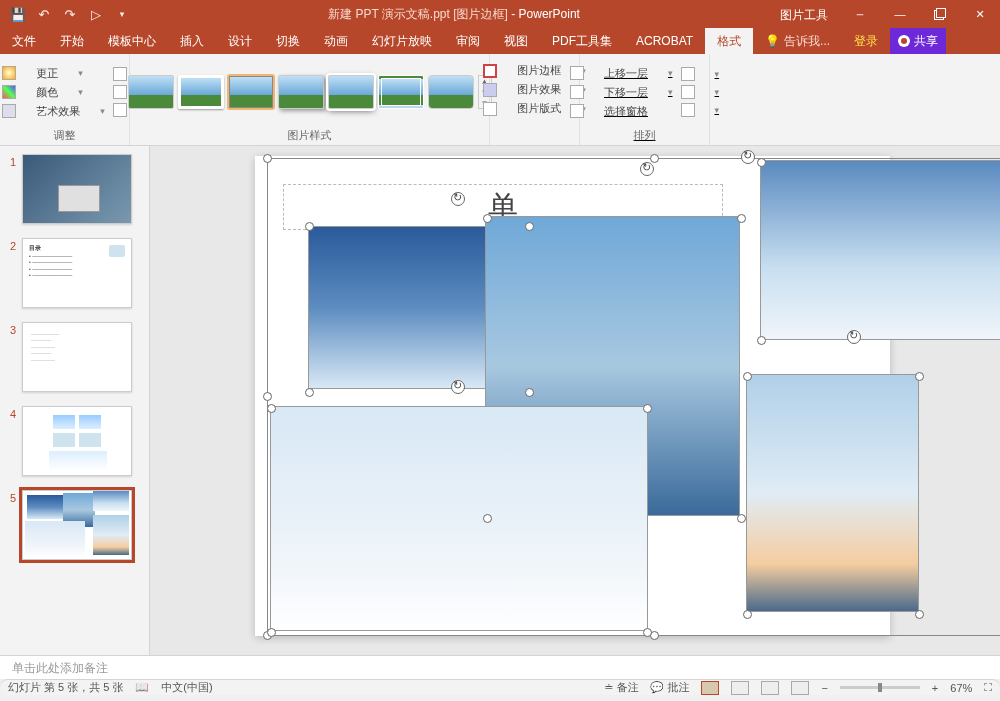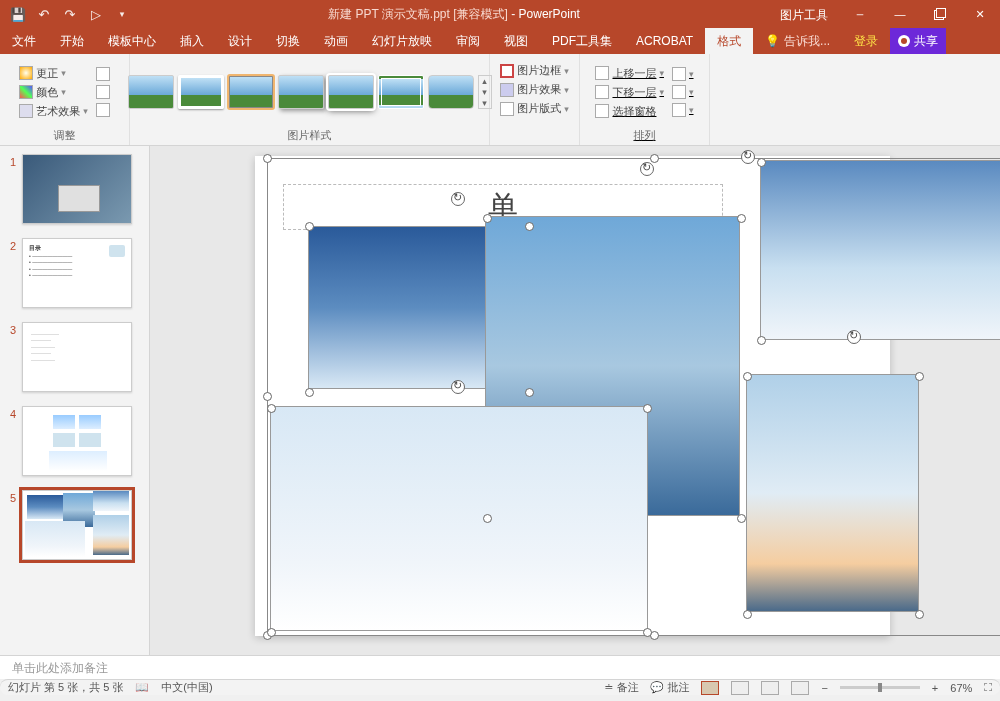--- a/index.html
+++ b/index.html
@@ -36,21 +36,21 @@
   
   .ribbon { height: 92px; background: #f3f3f3; border-bottom: 1px solid #d4d4d4; display:flex; }
   .group { border-right: 1px solid #e0e0e0; display:flex;flex-direction:column;align-items:center;justify-content:space-between;padding:4px 6px 2px; }
   .group-label { font-size: 11px; color: #666; padding-top:2px;}
   .group-content { flex:1; display:flex; align-items:center; gap:4px; }
 
   .big-btn { display:flex;flex-direction:column;align-items:center;gap:2px;font-size:11px;color:#444;padding:2px 4px;}
   .big-btn .ico{width:28px;height:28px;background:#fff;border:1px solid #ccc;display:flex;align-items:center;justify-content:center;}
 
   .small-row{display:flex;flex-direction:column;gap:2px;}
-  .small-btn{display:flex;align-items:center;gap:3px;font-size:11px;color:#444;padding:1px 2px;white-space:nowrap;}
+  .small-btn{display:flex;align-items:center;gap:20px;font-size:11px;color:#444;padding:1px 2px;white-space:nowrap;}
   .small-btn .sq{width:14px;height:14px;border:1px solid #aaa;background:#fff;display:inline-block;}
   .small-btn .dd{font-size:9px;color:#888;}
 
   .style-gallery{display:flex;gap:4px;align-items:center;}
   .style-item{width:46px;height:34px;border:1px solid #ccc;background:linear-gradient(#bfe0f5,#6aa8d8 60%,#4a8a3a 60%);border-radius:2px;}
   .style-item.sel{outline:2px solid #f0b56e;outline-offset:-1px;}
   .style-more{width:14px;height:34px;border:1px solid #ccc;display:flex;flex-direction:column;}
   .style-more div{flex:1;display:flex;align-items:center;justify-content:center;font-size:9px;color:#666;}
 
   
@@ -108,21 +108,21 @@
 <div class="titlebar">
   <div class="qat">
     <span class="qat-icon">💾</span>
     <span class="qat-icon">↶</span>
     <span class="qat-icon">↷</span>
     <span class="qat-icon">▷</span>
     <span class="qat-icon" style="font-size:9px;">▾</span>
   </div>
   <div class="title-center">
     <span class="docname">新建 PPT 演示文稿.ppt</span>
-    <span class="compat">[兼容模式]</span>
+    <span class="compat">[图片边框]</span>
     <span class="app"> - </span><span class="app">PowerPoint</span>
   </div>
   <div class="context-tab">图片工具</div>
   <div class="win-controls">
     <div class="win-btn" style="font-size:13px;">⎯</div>
     <div class="win-btn min"></div>
     <div class="win-btn max"></div>
     <div class="win-btn close"></div>
   </div>
 </div>

